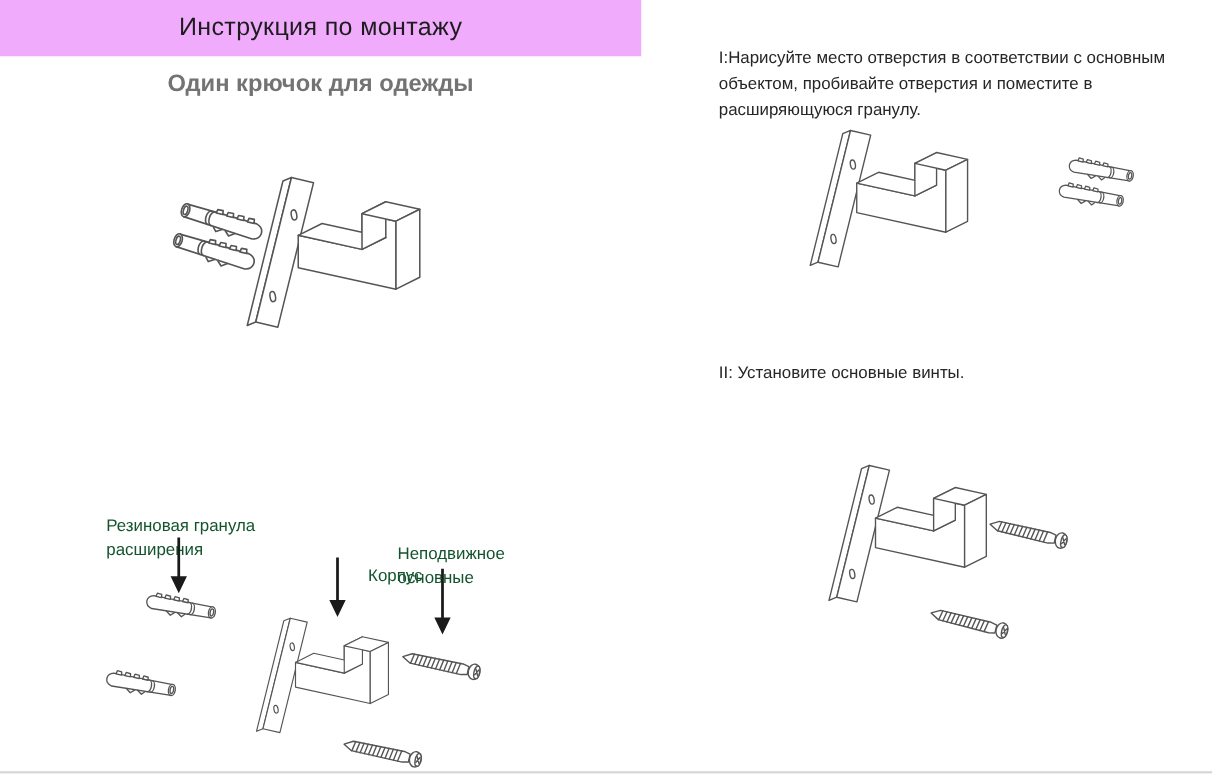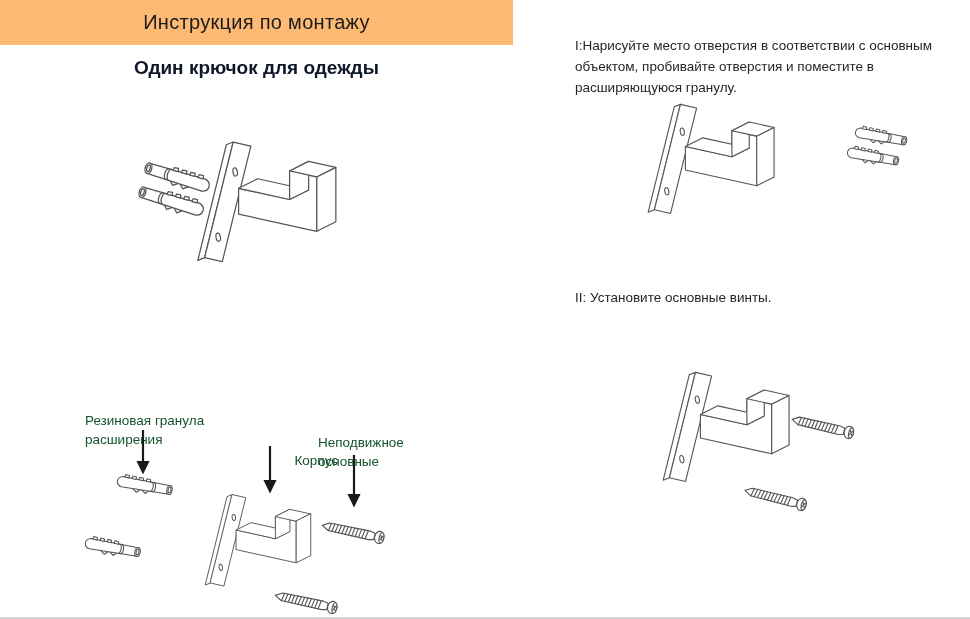--- a/index.html
+++ b/index.html
@@ -2,26 +2,26 @@
 <html><head>
 <meta charset="utf-8">
 <style>
   html,body { margin:0; padding:0; background:#fff; }
   .page {
     position:relative; width:970px; height:619px; background:#ffffff;
     font-family:"Liberation Sans", sans-serif; color:#262626; overflow:hidden;
   }
   .header-bar {
     position:absolute; left:0; top:0; width:513px; height:45px;
-    background:#fdba74; display:flex; align-items:center; justify-content:center;
+    background:#f0abfc; display:flex; align-items:center; justify-content:center;
   }
   .title { font-size:20px; color:#1c1c1c; letter-spacing:0.3px; }
   .subtitle {
     position:absolute; left:0; top:57px; width:513px; text-align:center;
-    font-size:19px; font-weight:bold; color:#0f172a;
+    font-size:19px; font-weight:bold; color:#737373;
   }
   .step-text { position:absolute; font-size:13.5px; line-height:1.55; color:#262626; }
   #step1-text { left:575px; top:36px; width:400px; }
   #step2-text { left:575px; top:288px; width:400px; }
   .part-label { position:absolute; font-size:13.5px; line-height:1.4; color:#14532d;margin-top:28px; }
   #label-anchor { left:85px;  top:384px; width:145px; }
   #label-body   { left:248px; top:424px; width:90px;text-align:right; }
   #label-base   { left:318px; top:406px; width:120px; }
   .canvas { position:absolute; }
   #main-canvas  { left:105px; top:95px;  width:300px; height:200px; }

